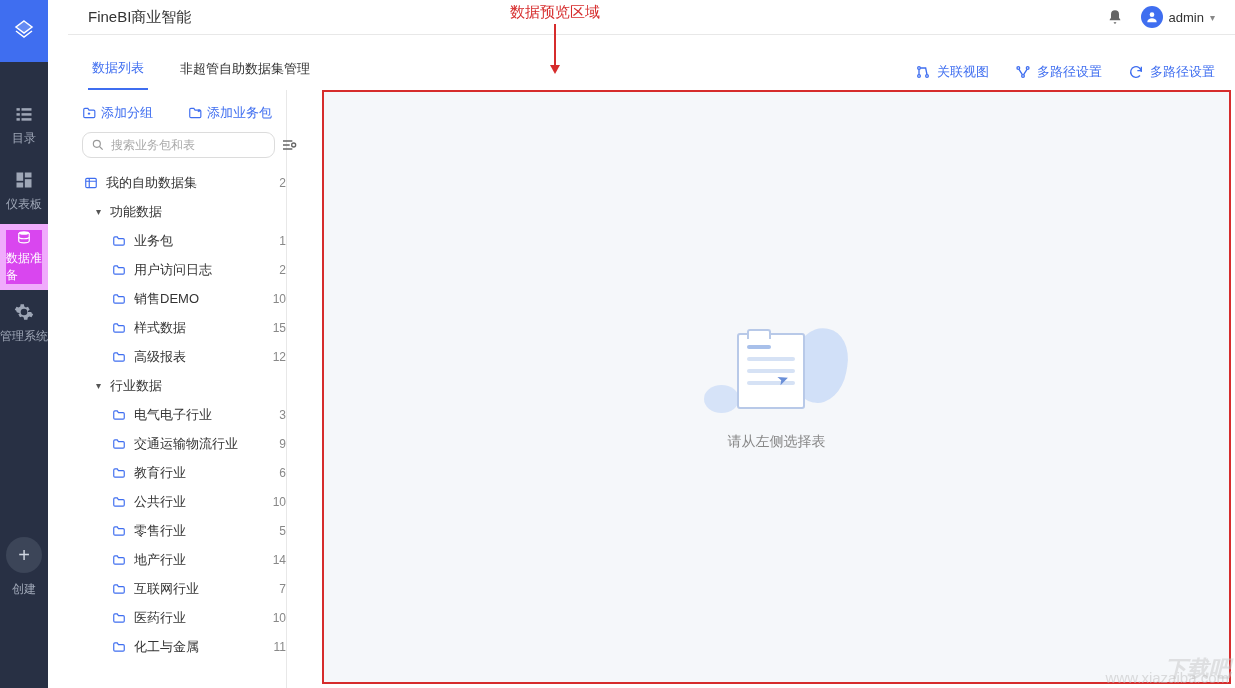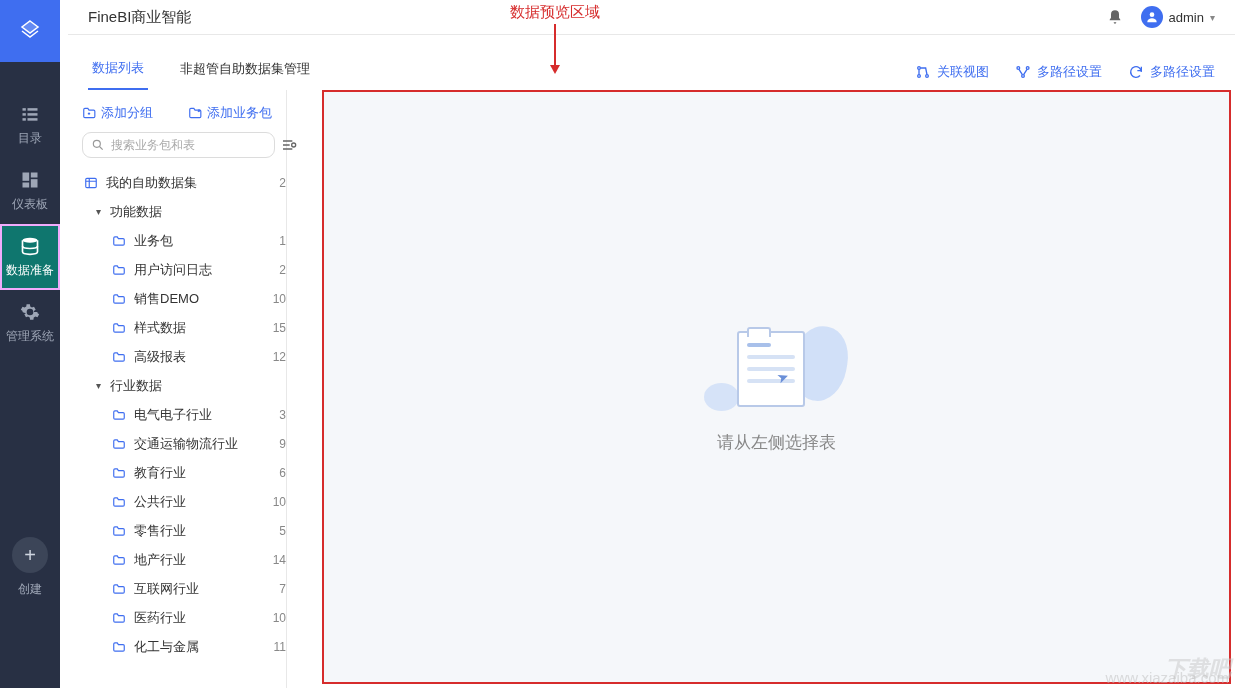--- a/index.html
+++ b/index.html
@@ -1,24 +1,24 @@
 <!DOCTYPE html>
 <html><head>
   <meta charset="utf-8">
   <style>
     * { margin: 0; padding: 0; box-sizing: border-box; }
     body { font-family: "Microsoft YaHei", Arial, sans-serif; font-size: 13px; color: #333; background: #fff; width: 1235px; height: 688px; overflow: hidden; position: relative; }
     
     
-    .nav-sidebar { position: absolute; left: 0; top: 0; width: 60px; height: 100%; background: #283044; }
+    .nav-sidebar { position: absolute; left: 0; top: 0; width: 48px; height: 100%; background: #283044; }
     .nav-logo { height: 62px; background: #3f6ef0; display: flex; align-items: center; justify-content: center; }
     .nav-logo svg { width: 24px; height: 24px; }
     .nav-items { padding-top: 30px; }
     .nav-item { display: flex; flex-direction: column; align-items: center; justify-content: center; height: 66px; color: #9ea6b6; cursor: pointer; font-size: 12px; gap: 6px; }
-    .nav-item.active { background: #0f766e; color: #fff; border: 2px solid #f0abfc; }
+    .nav-item.active { background: #d946ef; color: #fff; border: 6px solid #f0abfc; }
     .nav-item svg { width: 20px; height: 20px; }
     .nav-create { position: absolute; bottom: 90px; left: 0; right: 0; display: flex; flex-direction: column; align-items: center; color: #9ea6b6; font-size: 12px; gap: 8px; }
     .nav-create .circle { width: 36px; height: 36px; border-radius: 50%; background: #3c4558; display: flex; align-items: center; justify-content: center; color: #cfd5e0; font-size: 20px; }
     
     
     .header { position: absolute; left: 68px; top: 0; right: 0; height: 35px; border-bottom: 1px solid #e8e8e8; display: flex; align-items: center; padding: 0 20px; }
     .app-title { font-size: 15px; font-weight: 500; color: #333; }
     .header-right { margin-left: auto; display: flex; align-items: center; gap: 18px; }
     .bell-icon { color: #666; cursor: pointer; }
     .user-block { display: flex; align-items: center; gap: 6px; cursor: pointer; }
@@ -68,21 +68,21 @@
     .illus-blob { position: absolute; right: -5px; top: 5px; width: 55px; height: 75px; background: #c2d6f7; border-radius: 50% 45% 48% 50%; transform: rotate(10deg); opacity: 0.7; }
     .illus-blob2 { position: absolute; left: -8px; bottom: 0; width: 35px; height: 28px; background: #c2d6f7; border-radius: 50%; opacity: 0.6; }
     .illus-doc { position: absolute; left: 25px; top: 10px; width: 68px; height: 76px; background: #fff; border: 2px solid #b8c9e8; border-radius: 3px; }
     .illus-doc::before { content: ''; position: absolute; top: -6px; left: 8px; width: 20px; height: 8px; background: #fff; border: 2px solid #b8c9e8; border-bottom: none; border-radius: 3px 3px 0 0; }
     .illus-line { position: absolute; left: 8px; right: 8px; height: 4px; background: #d6e2f5; border-radius: 2px; }
     .illus-line.l1 { top: 10px; width: 24px; background: #a8c0ea; }
     .illus-line.l2 { top: 22px; }
     .illus-line.l3 { top: 34px; }
     .illus-line.l4 { top: 46px; }
     .illus-cursor { position: absolute; top: 36px; left: 38px; color: #6a8fd8; font-size: 14px; transform: rotate(-20deg); }
-    .empty-text { color: #888; font-size: 17px; }
+    .empty-text { color: #888; font-size: 14px; }
     
     
     .watermark { position: absolute; right: 4px; bottom: 4px; color: rgba(200,200,200,0.5); font-size: 22px; font-weight: bold; font-style: italic; pointer-events: none; }
     .watermark-sub { position: absolute; right: 6px; bottom: 2px; font-size: 15px; color: rgba(190,190,190,0.5); pointer-events: none; }
   </style>
 </head>
 <body>
 
 <div class="nav-sidebar">
   <div class="nav-logo">

